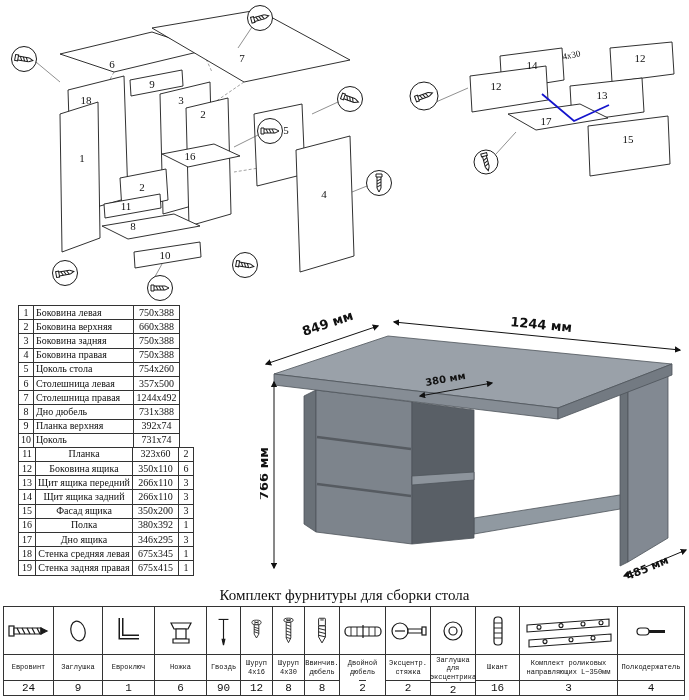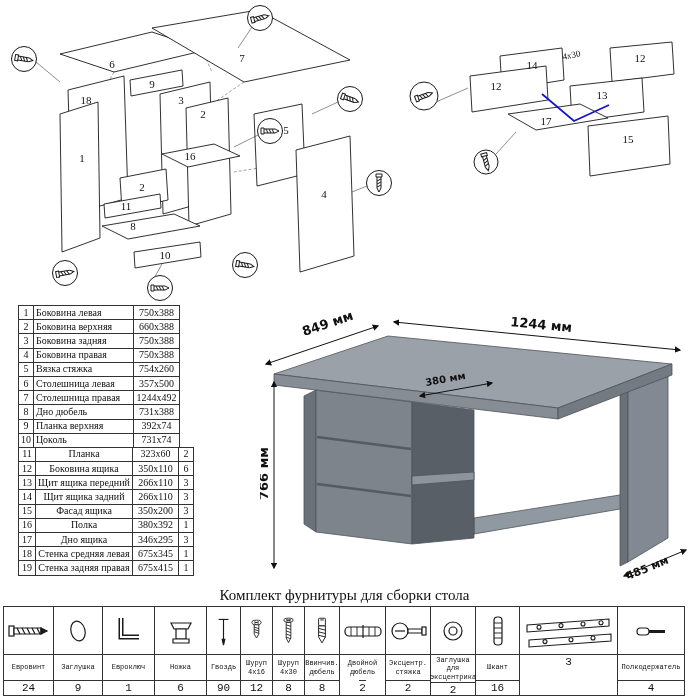--- a/index.html
+++ b/index.html
@@ -197,21 +197,21 @@
           <td style="width: 100px;">Боковина задняя</td>
           <td class="c" style="width: 46px;">750x388</td>
         </tr>
         <tr>
           <td class="c" style="width: 14px;">4</td>
           <td style="width: 100px;">Боковина правая</td>
           <td class="c" style="width: 46px;">750x388</td>
         </tr>
         <tr>
           <td class="c" style="width: 14px;">5</td>
-          <td style="width: 100px;">Вязка стяжка</td>
+          <td style="width: 100px;">Цоколь стола</td>
           <td class="c" style="width: 46px;">754x260</td>
         </tr>
         <tr>
           <td class="c" style="width: 14px;">6</td>
           <td style="width: 100px;">Столешница левая</td>
           <td class="c" style="width: 46px;">357x500</td>
         </tr>
         <tr>
           <td class="c" style="width: 14px;">7</td>
           <td style="width: 100px;">Столешница правая</td>
@@ -497,20 +497,21 @@
             <circle cx="38" cy="14.6" r="2"></circle>
             <circle cx="60" cy="13" r="2"></circle>
             <circle cx="78" cy="11.7" r="2"></circle>
             <path d="M6 29l82-6v7l-82 6z"></path>
             <circle cx="22" cy="30.6" r="2"></circle>
             <circle cx="48" cy="28.7" r="2"></circle>
             <circle cx="70" cy="27" r="2"></circle>
           </g>
         </svg>
       </div>
+      <div class="hw-name">Комплект роликовых направляющих L~350мм</div>
       <div class="hw-qty">3</div>
     </div>
     <div class="hw-col" style="width: 67px;">
       <div class="hw-icon">
         <svg width="40" height="40" viewBox="0 0 40 40">
           <g stroke="#1a1a1a" fill="#fff" stroke-width="1.2">
             <rect x="6" y="17" width="12" height="7" rx="3.5"></rect>
             <path d="M18 20.5h16" stroke-width="3" fill="none"></path>
           </g>
         </svg>

